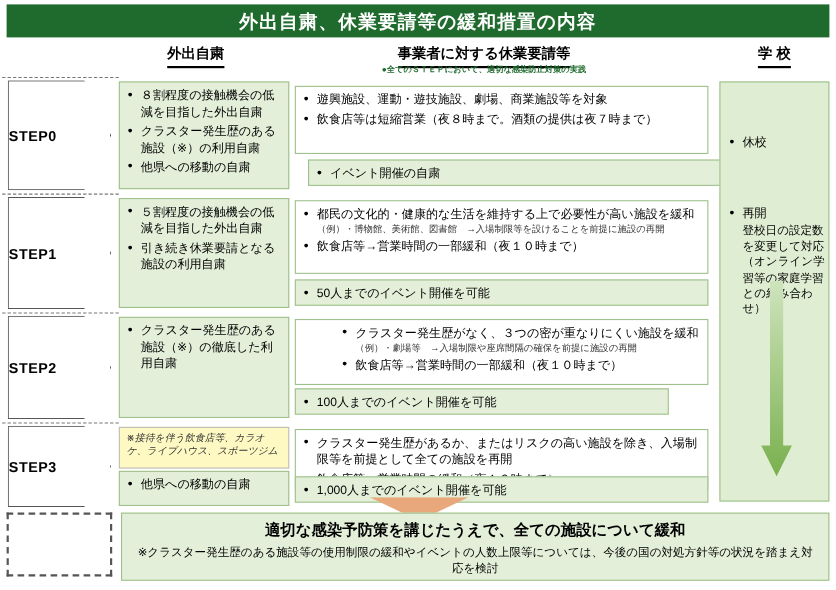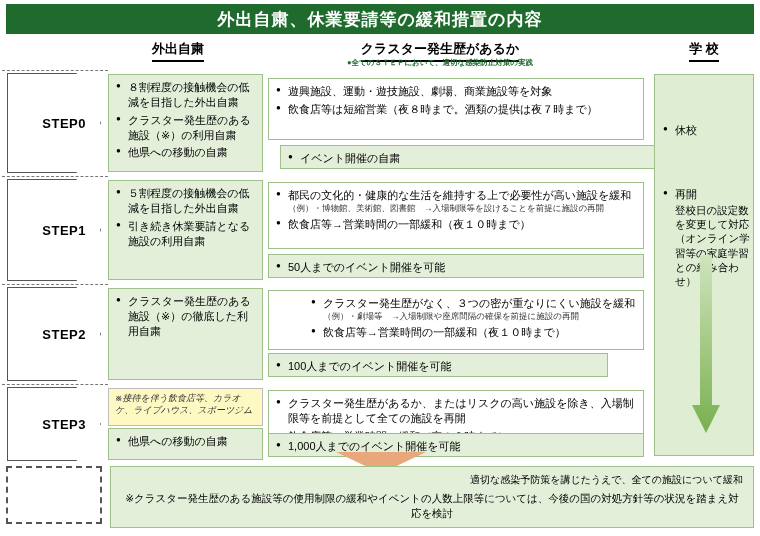--- a/index.html
+++ b/index.html
@@ -36,21 +36,21 @@
 
   
   .step{
     position:absolute;left:6px;width:96px;
     display:flex;align-items:center;justify-content:center;
   }
   .penta{
     position:relative;width:92px;height:100%;
     background:#ffffff;border:1px solid #555;
     clip-path:polygon(0 0,74% 0,100% 50%,74% 100%,0 100%);
-    display:flex;align-items:center;justify-content:flex-end;
+    display:flex;align-items:center;justify-content:flex-start;
   }
   .penta span{font-size:13px;font-weight:bold;letter-spacing:0.5px;padding-right:14px;}
 
   
   .box{
     position:absolute;
     box-sizing:border-box;
     font-size:11px;
     line-height:1.35;
     padding:5px 7px;
@@ -89,41 +89,41 @@
   
   .bottom-dashed{
     position:absolute;left:6px;top:466px;width:96px;height:58px;
     border:2px dashed #555;box-sizing:border-box;
   }
   .bottom-box{
     position:absolute;left:110px;top:466px;width:644px;height:62px;
     background:#e3efd9;border:1px solid #9ec08a;box-sizing:border-box;
     padding:6px 10px;text-align:center;
   }
-  .bottom-box .b1{font-size:10px;font-weight:normal;margin-bottom:4px;text-align:right;}
+  .bottom-box .b1{font-size:14px;font-weight:bold;margin-bottom:4px;}
   .bottom-box .b2{font-size:10.5px;line-height:1.4;}
 
   .big-arrow{
     position:absolute;left:336px;top:452px;width:90px;height:20px;
   }
 </style>
 </head>
 <body>
 
 <div class="page">
 
   <div class="title-bar">
     <div class="t">外出自粛、休業要請等の緩和措置の内容</div>
   </div>
 
   <div class="col-head" style="left:108px;top:40px;width:140px;">
     <span class="u">外出自粛</span>
   </div>
   <div class="col-head" style="left:280px;top:40px;width:320px;">
-    <span class="u">クラスター発生歴があるか</span>
+    <span class="u">事業者に対する休業要請等</span>
     <div class="col-sub" style="left:0;top:18px;">●全てのＳＴＥＰにおいて、適切な感染防止対策の実践</div>
   </div>
   <div class="col-head" style="left:654px;top:40px;width:100px;">
     <span class="u">学 校</span>
   </div>
 
   <div class="dash" style="top:70px;"></div>
   <div class="step" style="top:74px;height:98px;">
     <div class="penta">
       <span>STEP0</span>

